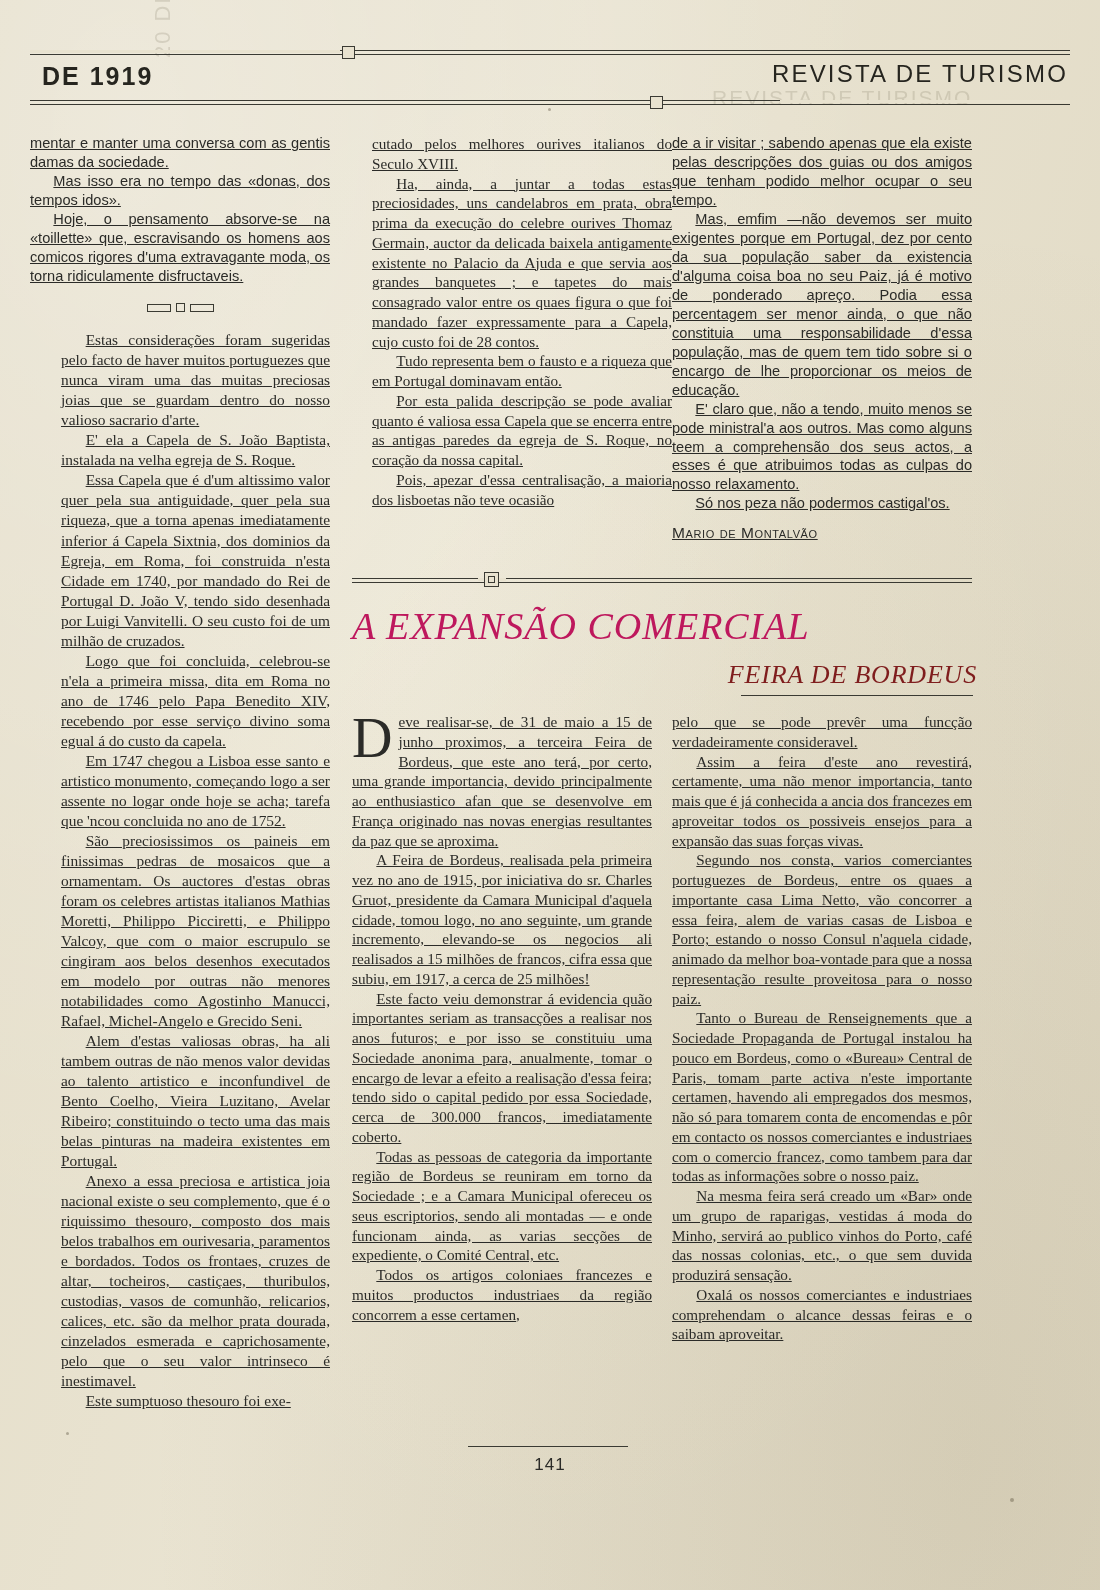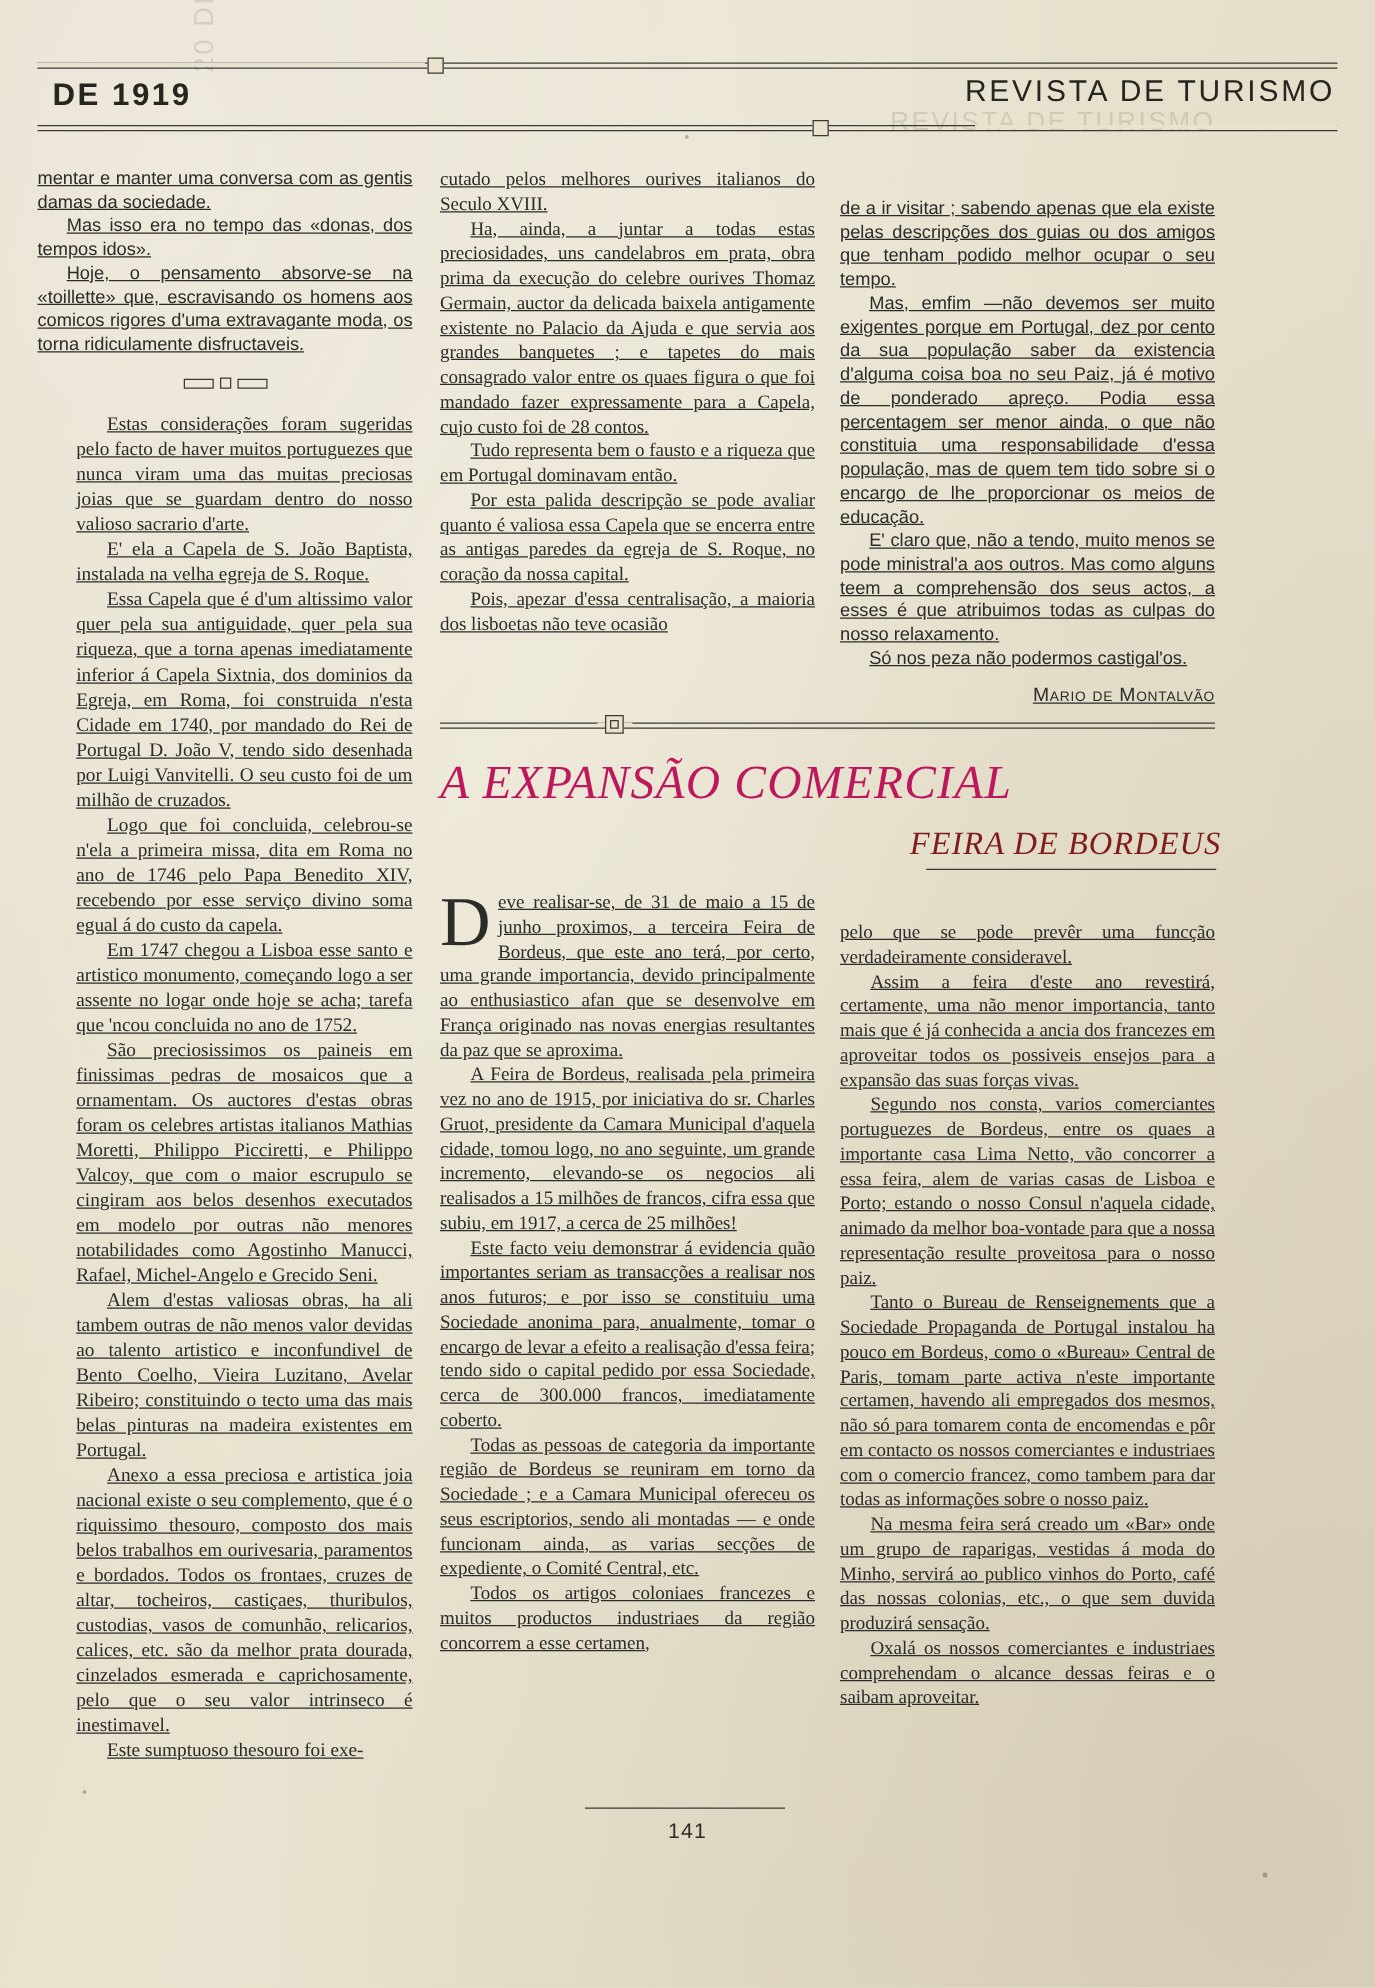--- a/index.html
+++ b/index.html
@@ -91,24 +91,24 @@
     line-height: 1.30;
     text-align: justify;
     hyphens: manual;
     text-decoration: underline;
   }
   .col p { margin: 0; text-indent: 1.6em; }
   .col p.noind { text-indent: 0; }
 
   .c1 { left: 30px; width: 300px; }
   .c2 { left: 352px; width: 300px; }
-  .c3 { left: 672px; width: 300px; margin-top: 24px; }
+  .c3 { left: 672px; width: 300px; }
 
   .top1 { top: 134px; }
-  .top2 { top: 134px; }
+  .top2 { top: 134px; margin-left: 20px; }
   .top3 { top: 134px; }
 
   .sans {
     font-family: "Liberation Sans", sans-serif;
     font-size: 14.6px;
     line-height: 1.30;
   }
 
   .orn {
     text-align: center;
@@ -123,21 +123,21 @@
   }
   .orn .dot {
     display: inline-block;
     width: 7px; height: 7px;
     border: 1.3px solid #3b3b33;
     margin: 0 5px;
     vertical-align: middle;
   }
 
   .byline {
-    text-align: right;
+    text-align: left;
     margin-top: 10px;
     font-variant: small-caps;
     letter-spacing: 0.6px;
     font-size: 15.5px;
   }
 
   
   .sec-rule {
     position: absolute;
     left: 352px; top: 578px; width: 620px;

